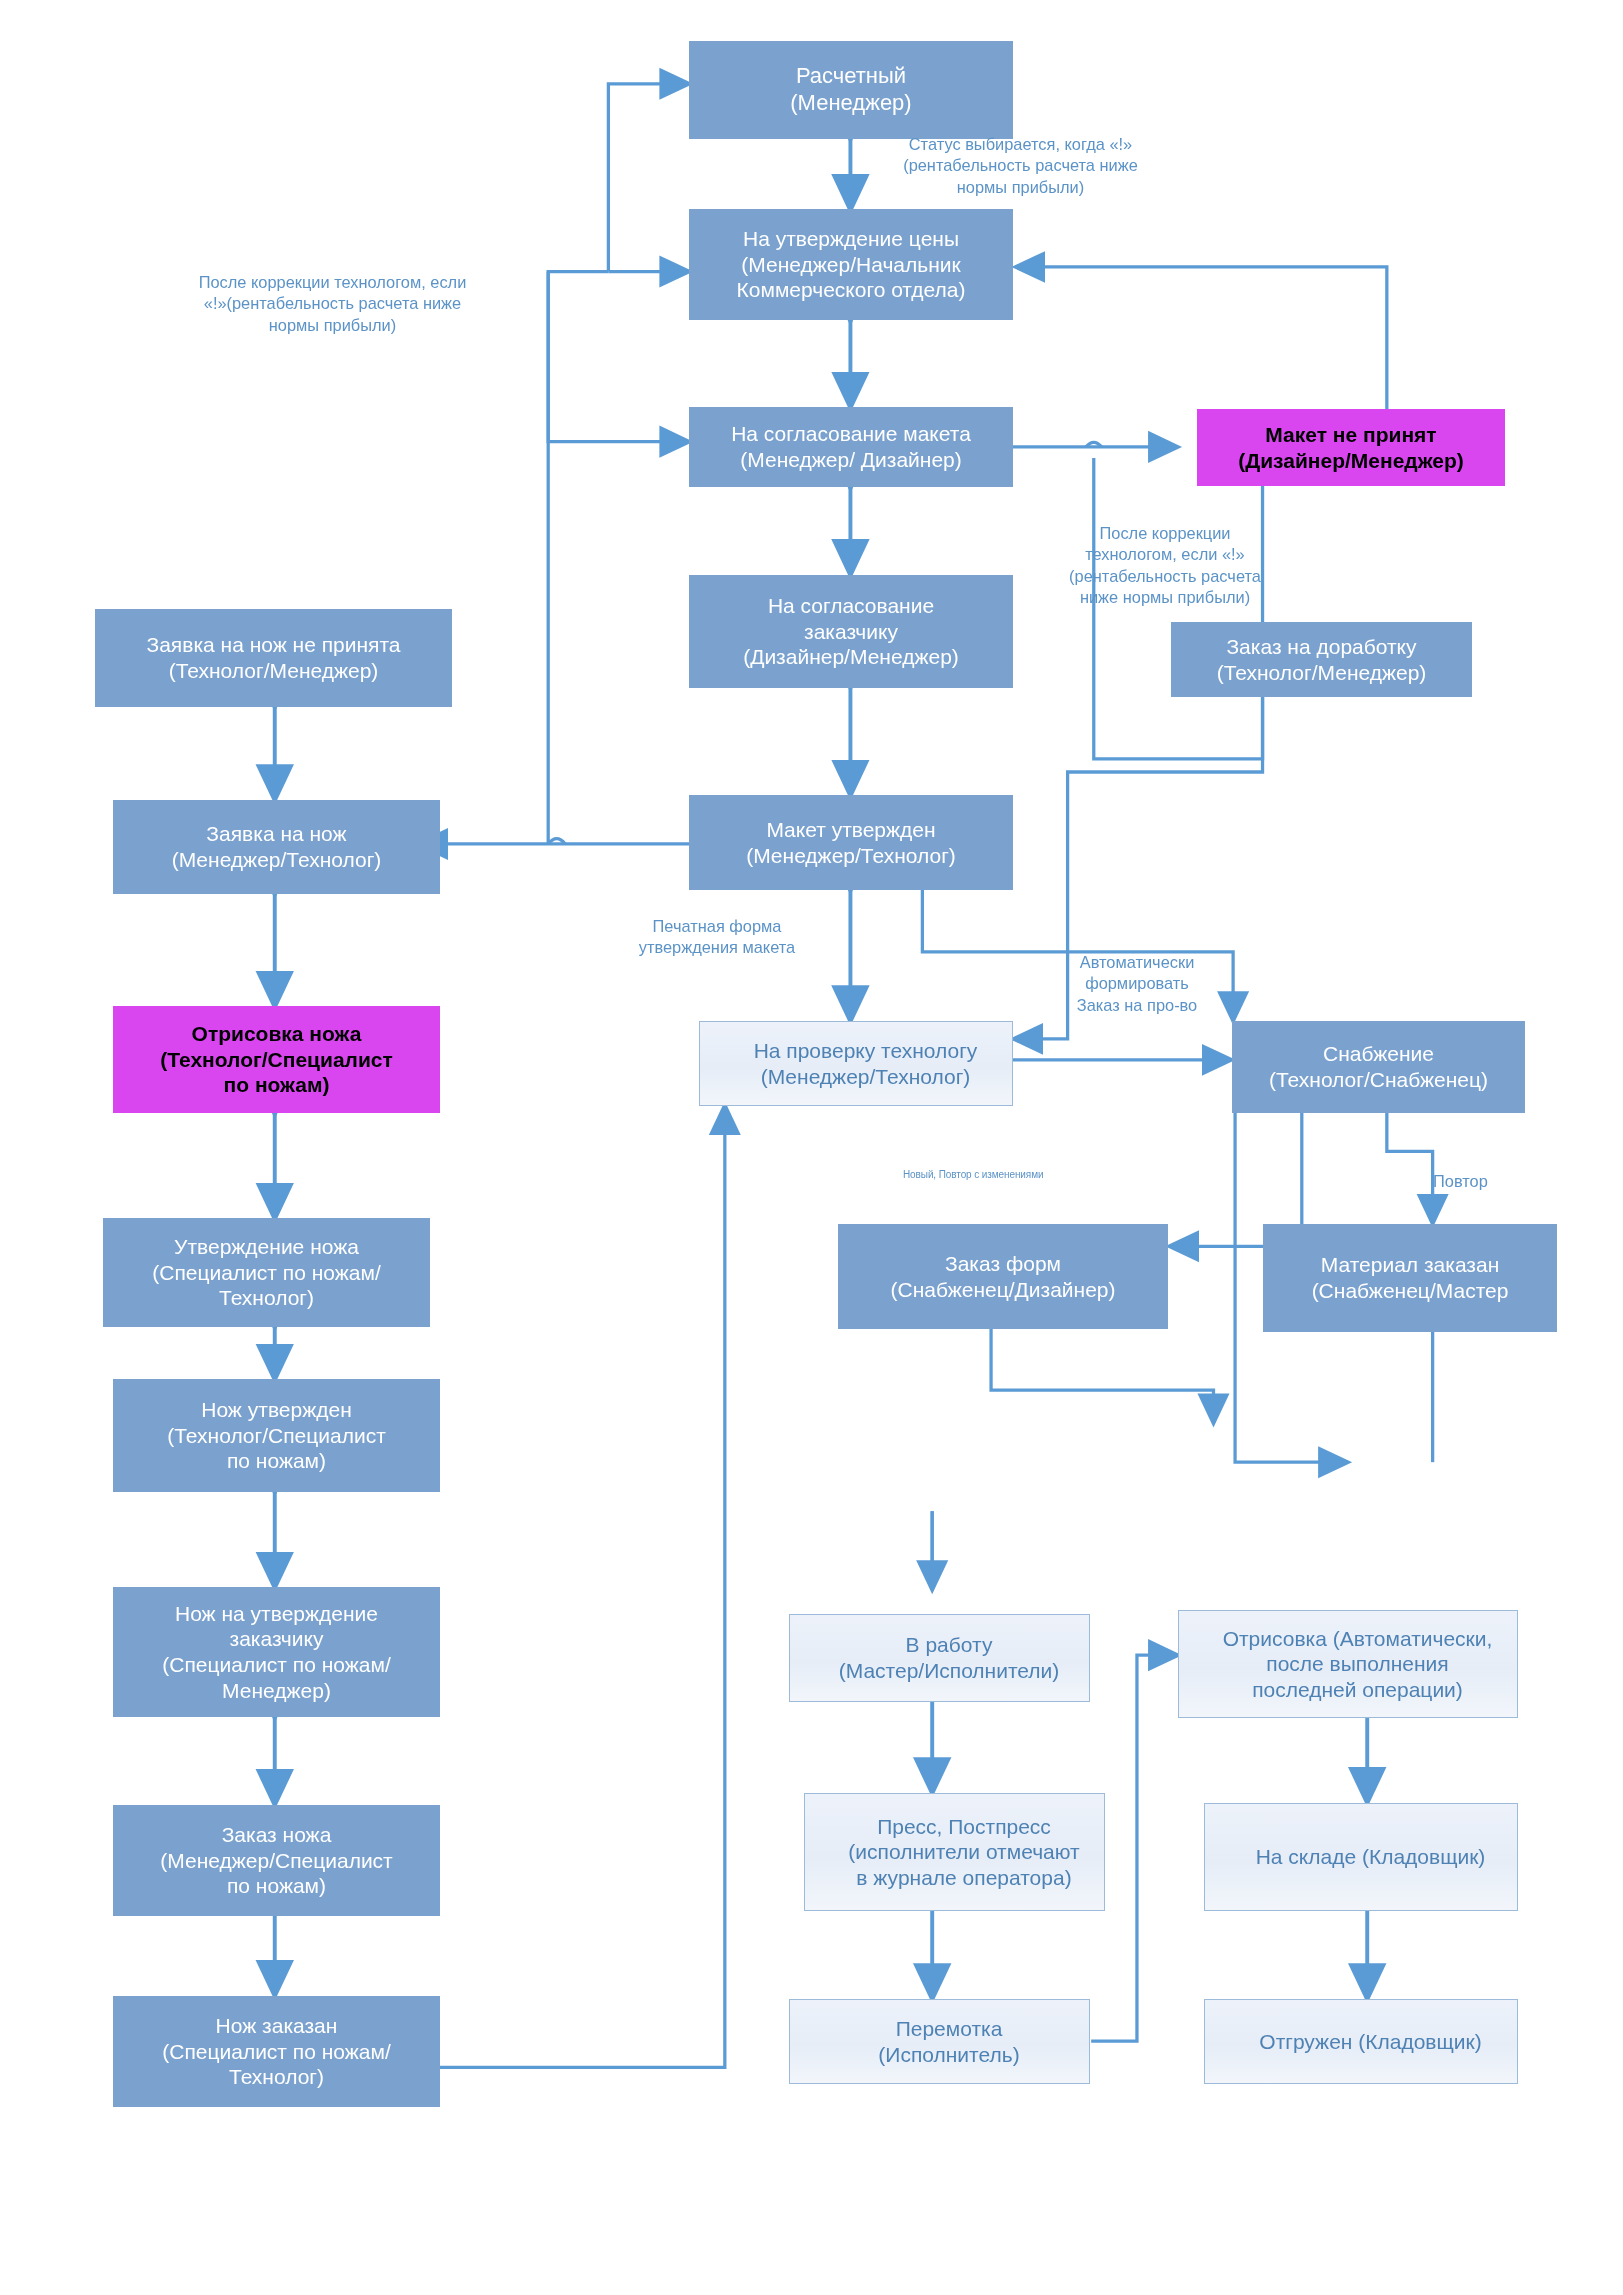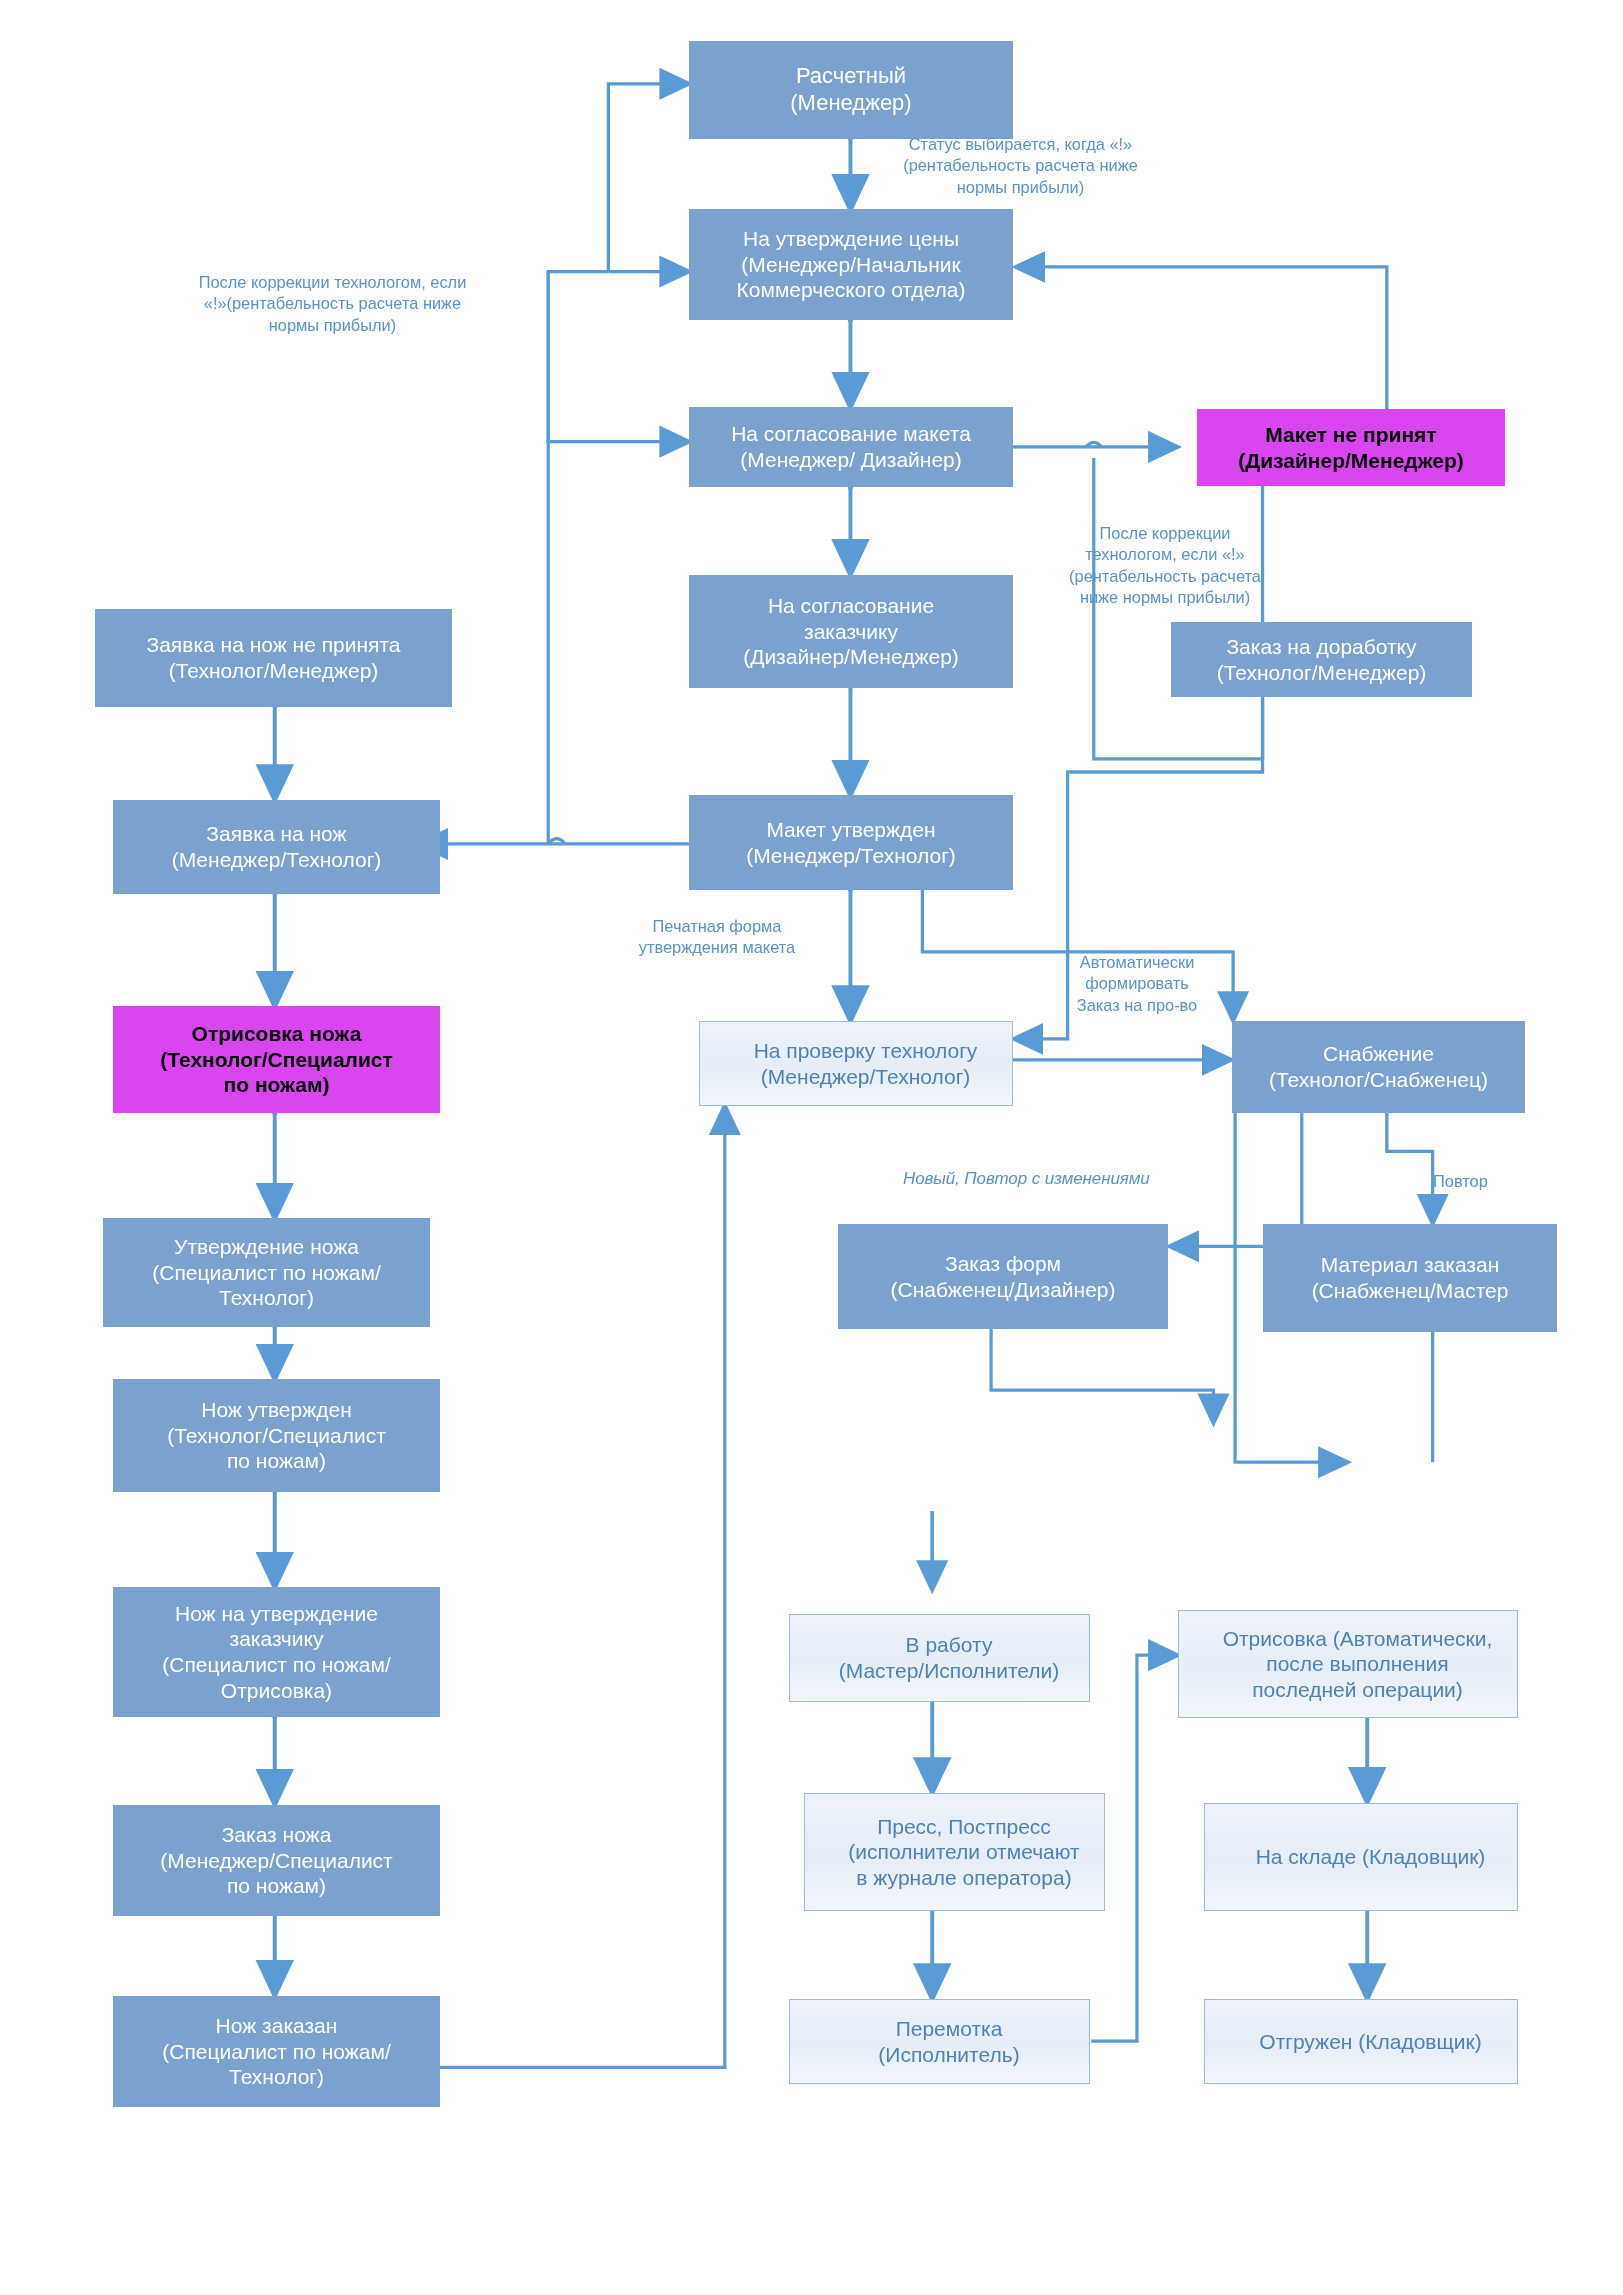--- a/index.html
+++ b/index.html
@@ -17,21 +17,21 @@
   .solid-dark{background:#d946ef;color:#000000;font-weight:bold;}
   
   .pale{background:linear-gradient(to bottom,#edf2fa 0%,#e6edf7 55%,#f2f6fb 100%);
         color:#4E82B4;border:1.3px solid #9CBADA;padding-left:19px;}
 
   .fs-lg{font-size:22px;}
   .fs-md{font-size:21px;}
 
   .note{position:absolute;color:#5B93C7;text-align:center;line-height:1.30;
         font-size:16.4px;box-sizing:border-box;}
-  .note.narrow{font-size:17px;letter-spacing:-0.1px;font-style:italic;}
+  .note.narrow{font-size:10px;letter-spacing:-0.1px;}
 </style>
 </head>
 <body>
 
 <div id="stage">
 
   <svg id="wires" viewBox="0 0 2481 3508" xmlns="http://www.w3.org/2000/svg">
     <defs>
       <marker id="ah" markerWidth="9" markerHeight="9" refX="7.6" refY="4.5" orient="auto" markerUnits="strokeWidth">
         <path d="M0,0.4 L8.6,4.5 L0,8.6 z" fill="#5B9BD5"></path>
@@ -159,21 +159,21 @@
 
   <div class="node solid fs-md" style="left:103px;top:1218px;width:327px;height:109px;">
     <span class="txt"><span>Утверждение ножа</span><br><span>(Специалист по ножам/</span><br><span>Технолог)</span></span>
   </div>
 
   <div class="node solid fs-md" style="left:113px;top:1379px;width:327px;height:113px;">
     <span class="txt"><span>Нож утвержден</span><br><span>(Технолог/Специалист</span><br><span>по ножам)</span></span>
   </div>
 
   <div class="node solid fs-md" style="left:113px;top:1587px;width:327px;height:130px;">
-    <span class="txt"><span>Нож на утверждение</span><br><span>заказчику</span><br><span>(Специалист по ножам/</span><br><span>Отрисовка)</span></span>
+    <span class="txt"><span>Нож на утверждение</span><br><span>заказчику</span><br><span>(Специалист по ножам/</span><br><span>Менеджер)</span></span>
   </div>
 
   <div class="node solid fs-md" style="left:113px;top:1805px;width:327px;height:111px;">
     <span class="txt"><span>Заказ ножа</span><br><span>(Менеджер/Специалист</span><br><span>по ножам)</span></span>
   </div>
 
   <div class="node solid fs-md" style="left:113px;top:1996px;width:327px;height:111px;">
     <span class="txt"><span>Нож заказан</span><br><span>(Специалист по ножам/</span><br><span>Технолог)</span></span>
   </div>
 

